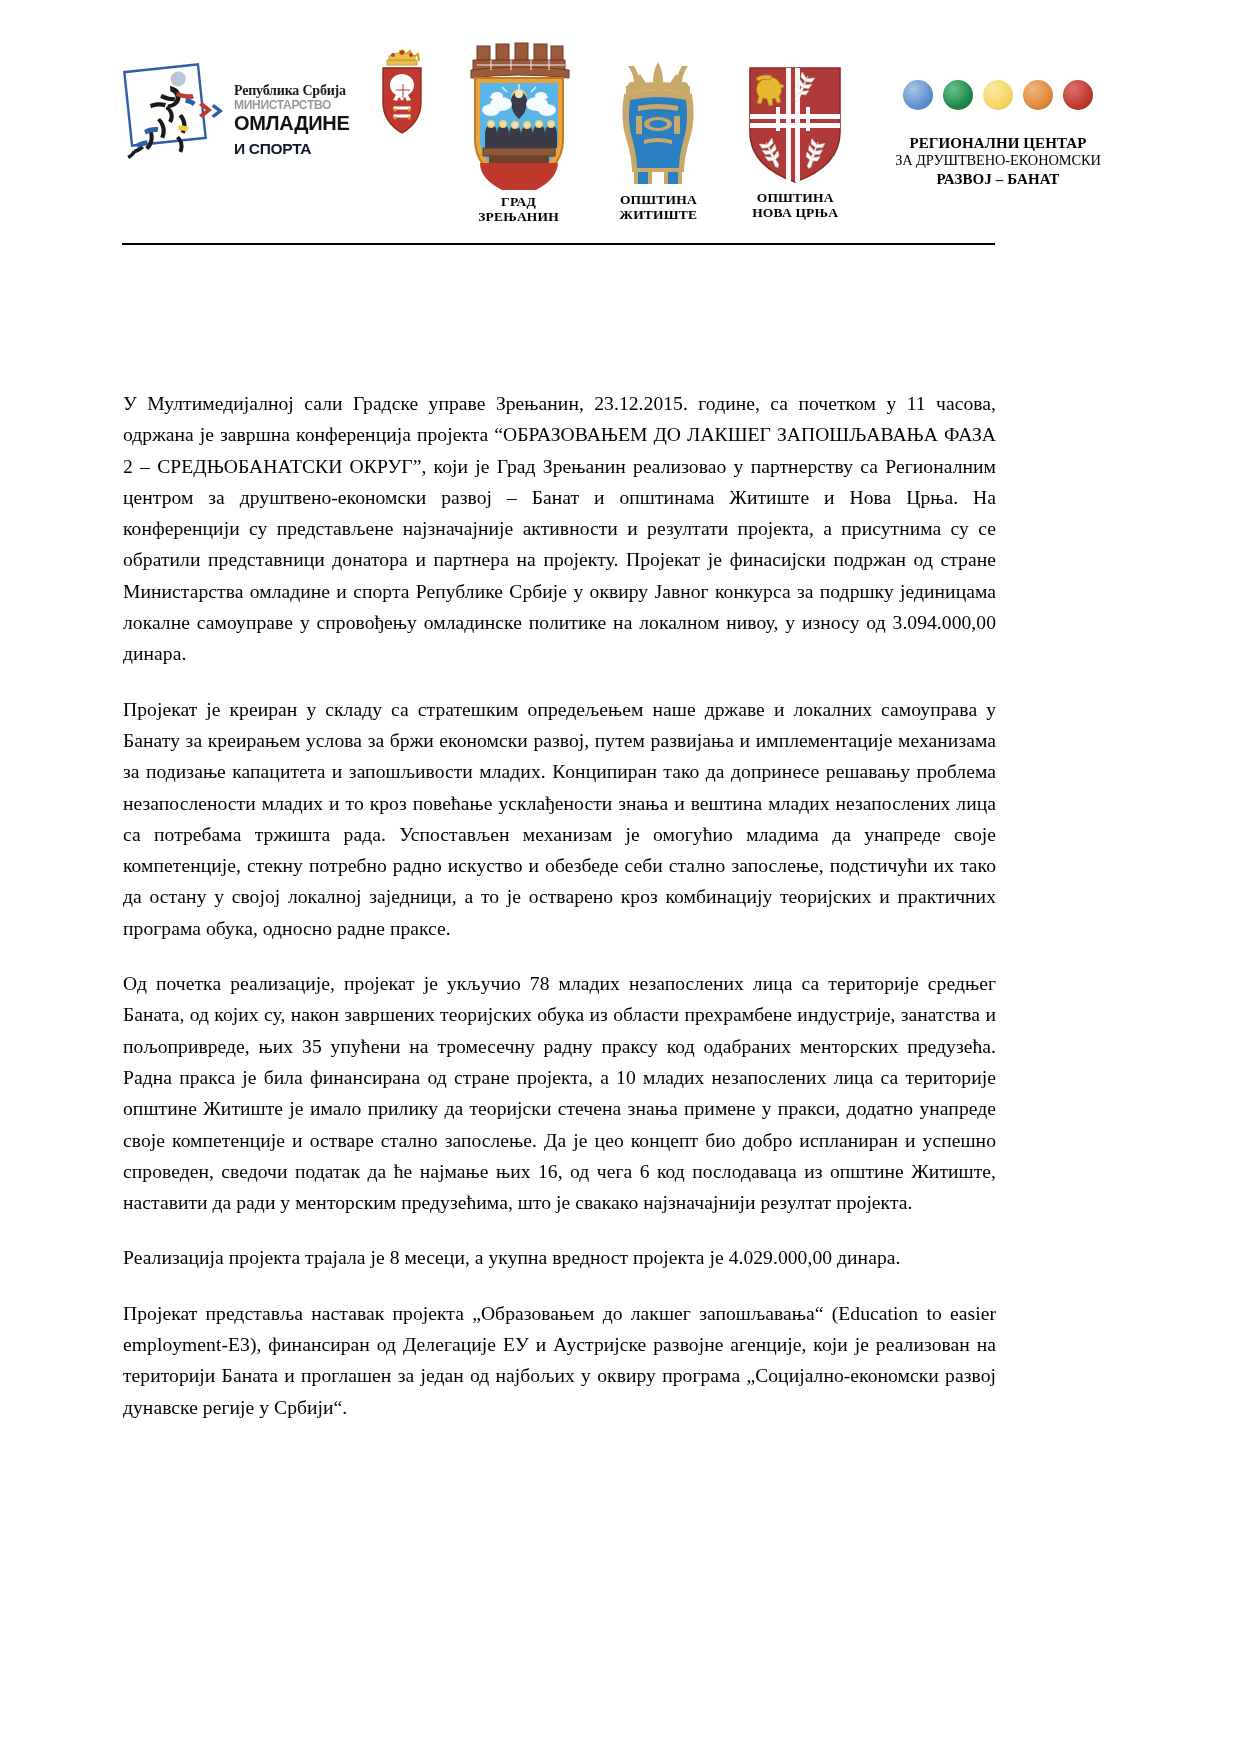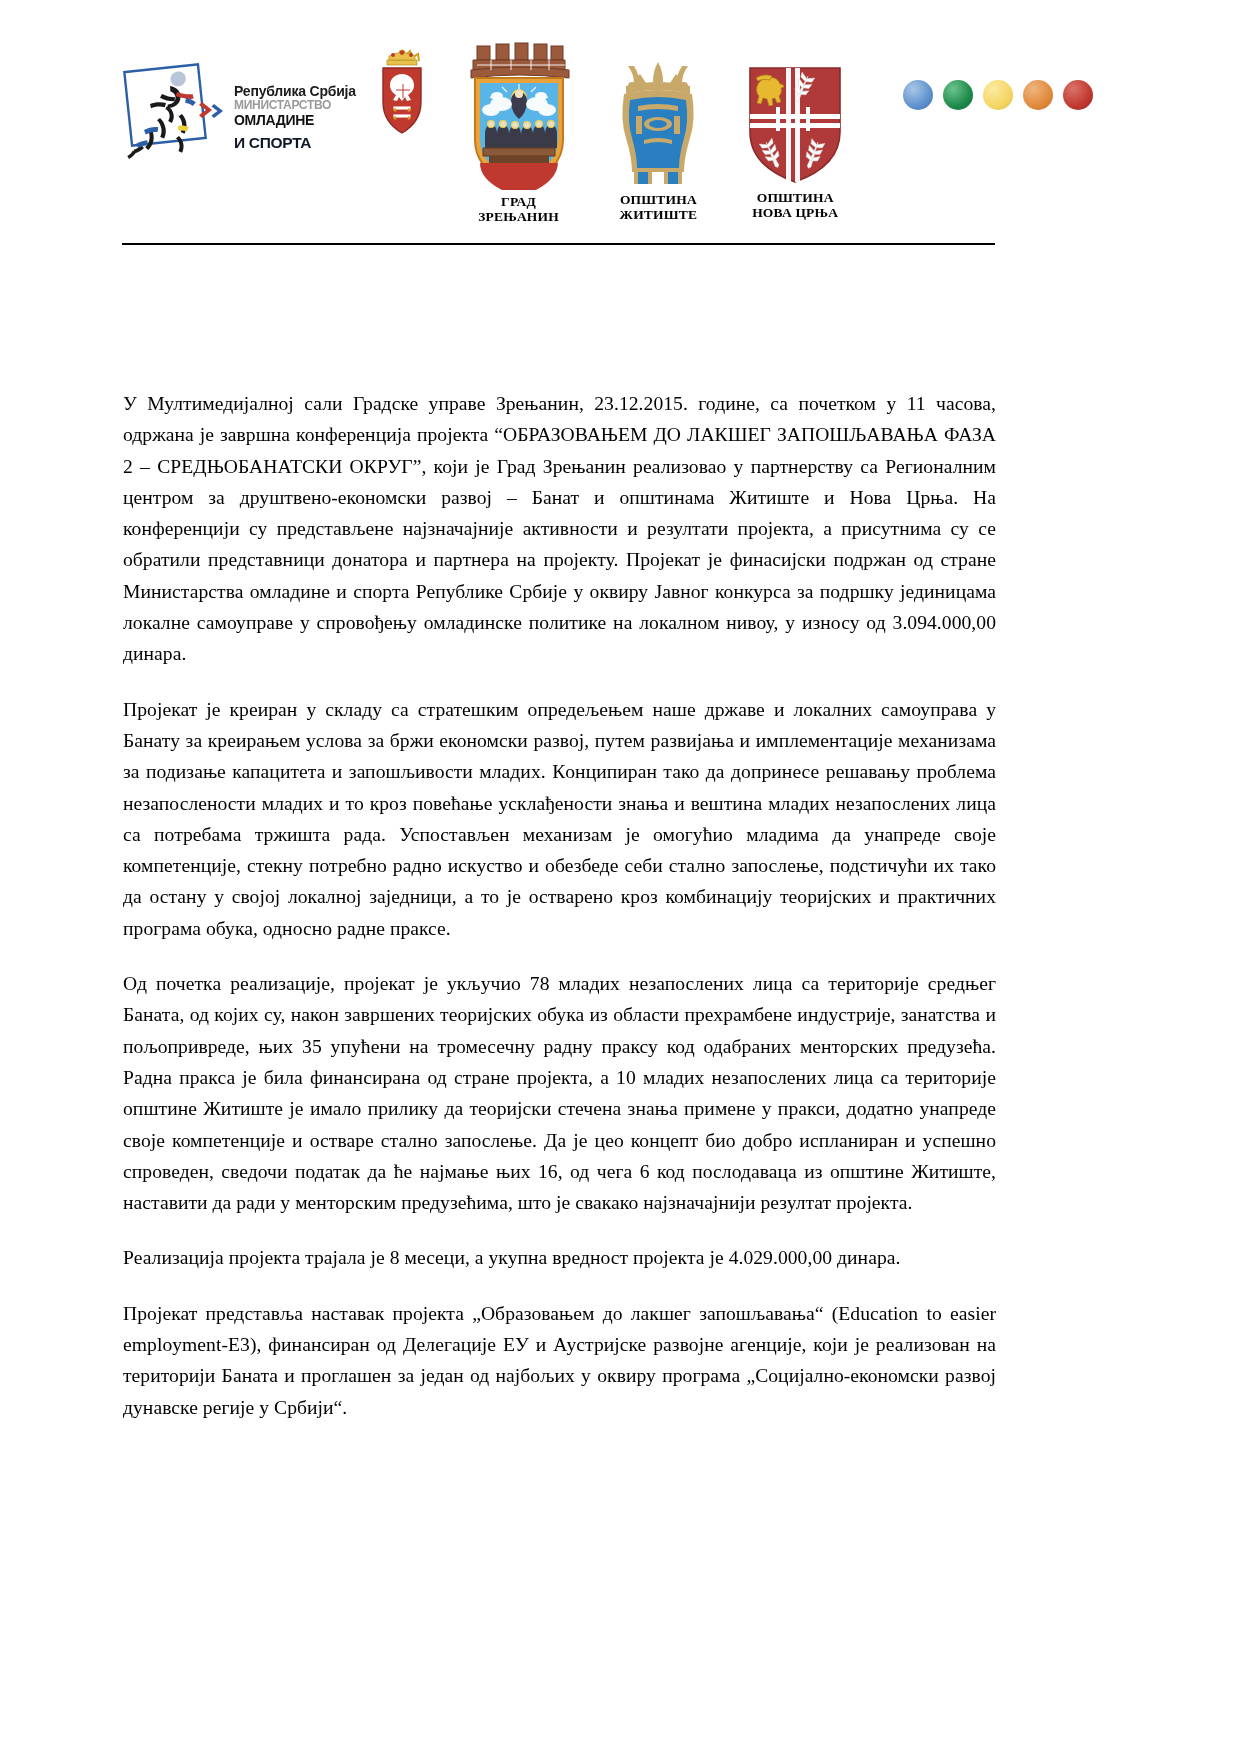--- a/index.html
+++ b/index.html
@@ -70,39 +70,39 @@
     height: 118px;
   }
   .ministry-text {
     position: absolute;
     left: 112px;
     top: 28px;
     width: 108px;
     line-height: 1.0;
   }
   .mt1 {
-    font-family: Liberation Sans, sans-serif;
+    font-family: Liberation Serif, serif;
     font-size: 14px;
     font-weight: bold;
     color: #1b1b1b;
     letter-spacing: -0.2px;
     white-space: nowrap;
   }
   .mt2 {
     font-family: "Liberation Sans", "DejaVu Sans", sans-serif;
     font-size: 12px;
     font-weight: bold;
     color: #9a9a9a;
     letter-spacing: -0.3px;
     margin-top: 1px;
     white-space: nowrap;
   }
   .mt3 {
     font-family: "Liberation Sans", "DejaVu Sans", sans-serif;
-    font-size: 14px;
+    font-size: 20px;
     font-weight: bold;
     color: #111111;
     letter-spacing: -0.3px;
     margin-top: 2px;
     white-space: nowrap;
   }
   .mt4 {
     font-family: "Liberation Sans", "DejaVu Sans", sans-serif;
     font-size: 15.5px;
     font-weight: bold;
@@ -452,20 +452,25 @@
     </div>
 
     <div class="rc-block">
       <div class="rc-dots">
         <span class="rc-dot" style="background:radial-gradient(circle at 34% 30%, #a8c6e6, #5f92cd 60%, #3f6ea8);"></span>
         <span class="rc-dot" style="background:radial-gradient(circle at 34% 30%, #6cc48c, #1f8a4c 60%, #13683a);"></span>
         <span class="rc-dot" style="background:radial-gradient(circle at 34% 30%, #fbeaa0, #f5d665 60%, #dbb83d);"></span>
         <span class="rc-dot" style="background:radial-gradient(circle at 34% 30%, #f0b57e, #e08a3c 60%, #bd6b23);"></span>
         <span class="rc-dot" style="background:radial-gradient(circle at 34% 30%, #d9736a, #c0392f 60%, #95251d);"></span>
       </div>
+      <div class="rc-text">
+        <div class="rc-l1">РЕГИОНАЛНИ ЦЕНТАР</div>
+        <div class="rc-l2">ЗА ДРУШТВЕНО-ЕКОНОМСКИ</div>
+        <div class="rc-l3">РАЗВОЈ – БАНАТ</div>
+      </div>
     </div>
 
   </div>
 
   <div class="header-rule"></div>
 
 
   <div class="body-text">
     <p class="para">У Мултимедијалној сали Градске управе Зрењанин, 23.12.2015. године, са почетком у 11 часова,  одржана је завршна конференција пројекта “ОБРАЗОВАЊЕМ ДО ЛАКШЕГ ЗАПОШЉАВАЊА ФАЗА 2 – СРЕДЊОБАНАТСКИ ОКРУГ”, који је Град Зрењанин реализовао у партнерству са Регионалним центром за друштвено-економски развој – Банат и општинама Житиште и Нова Црња. На конференцији су представљене најзначајније активности и резултати пројекта, а присутнима су се обратили представници донатора и партнера на пројекту. Пројекат је финасијски подржан од стране Министарства омладине и спорта Републике Србије у оквиру Јавног конкурса за подршку јединицама локалне самоуправе у спровођењу омладинске политике на локалном нивоу, у износу од 3.094.000,00 динара.</p>
     <p class="para">Пројекат је креиран у складу са стратешким опредељењем наше државе и локалних самоуправа у Банату за креирањем услова за бржи економски развој, путем развијања и имплементације механизама  за подизање капацитета и запошљивости младих.  Кoнципиран тако да допринесе решавању проблема незапослености младих и то кроз повећање усклађености знања и вештина младих незапослених лица са потребама тржишта рада. Успостављен механизам је омогућио младима да унапреде своје компетенције, стекну потребно радно искуство и обезбеде себи стално запослење, подстичући их тако да остану у својој локалној заједници, а то је остварено кроз комбинацију теоријских и практичних програма обука, односно радне праксе.</p>

